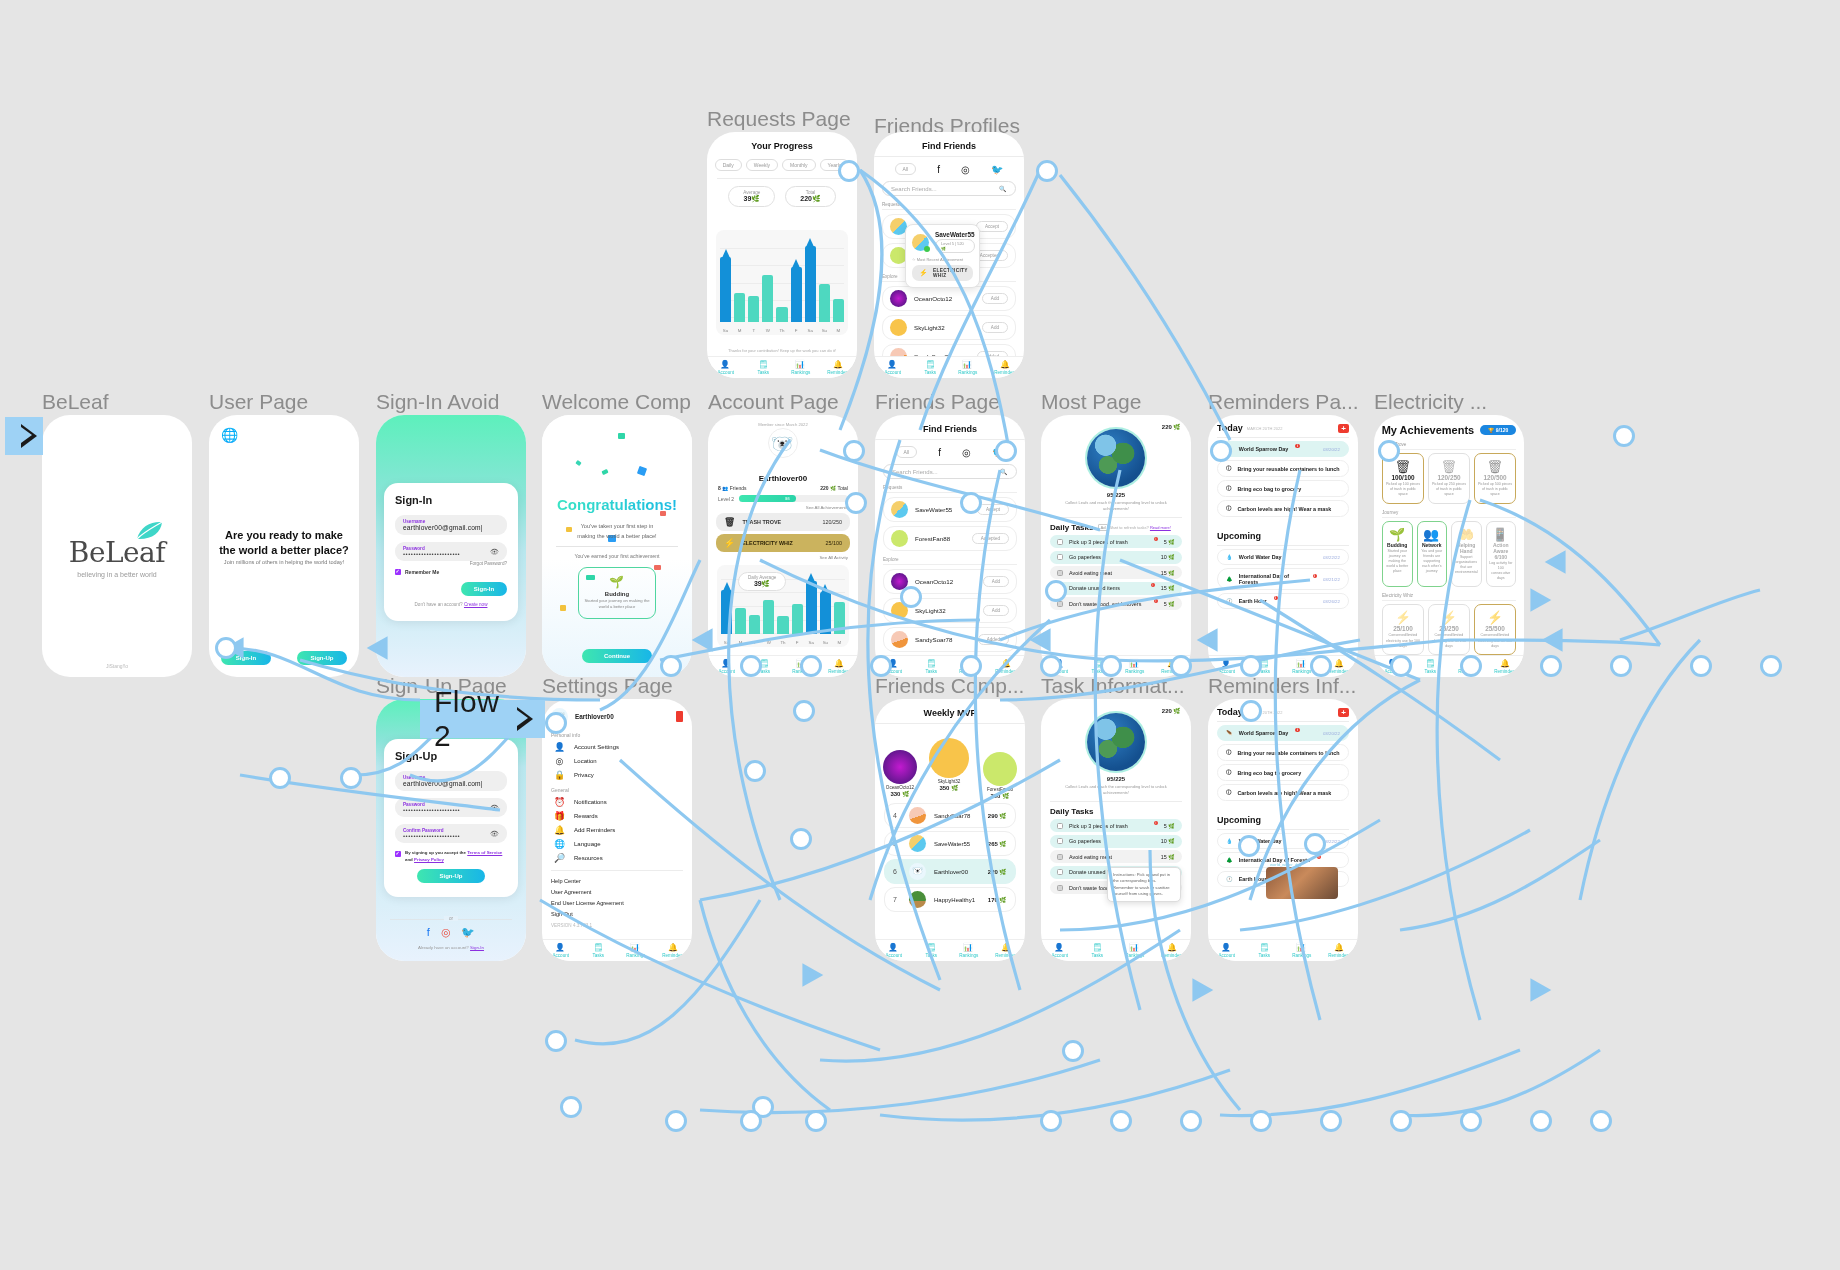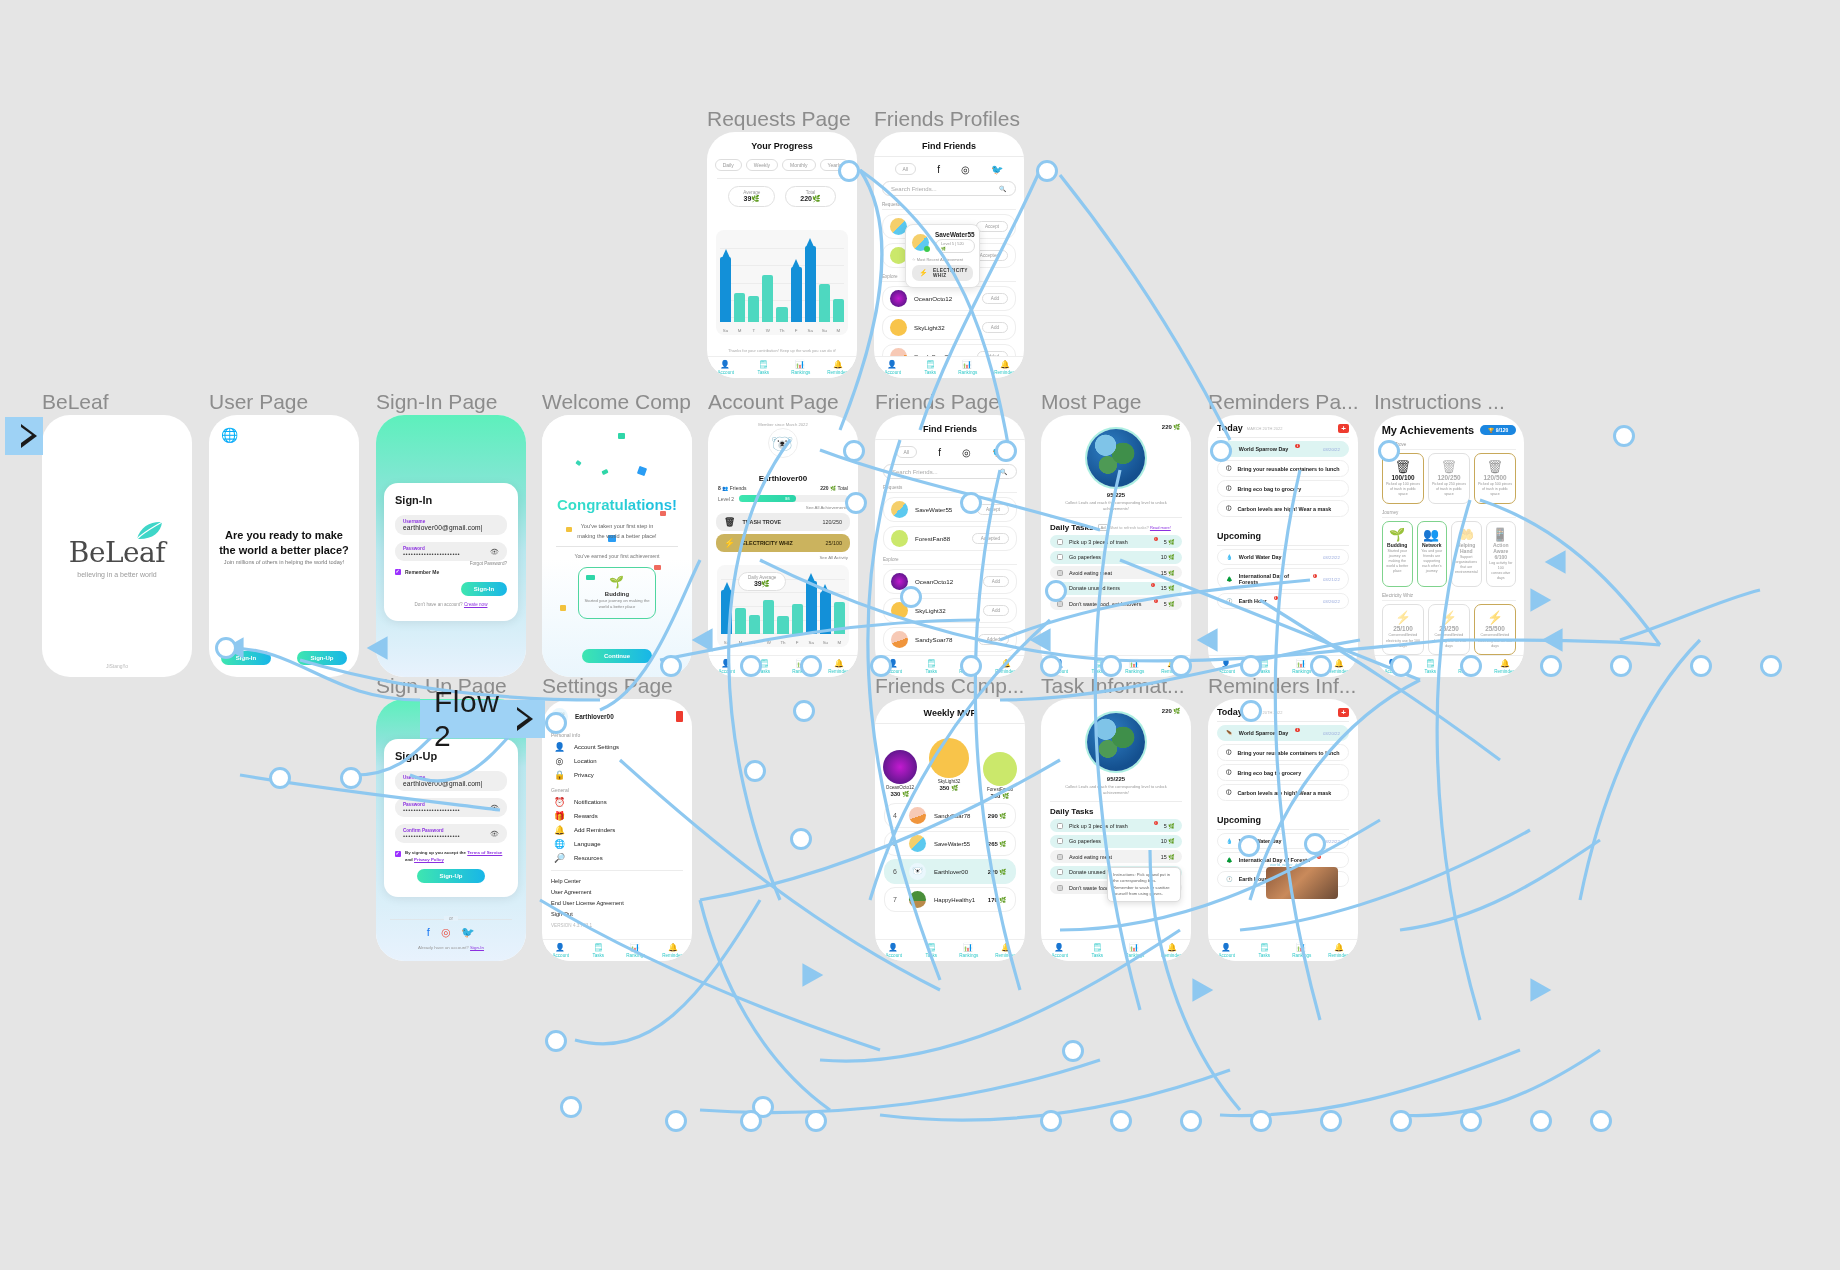--- a/index.html
+++ b/index.html
@@ -327,31 +327,31 @@
 
   <div class="flow-badge" style="left:5px;top:417px;width:38px;height:38px;justify-content:center">
     <span class="play-out"></span>
   </div>
   <div class="flow-badge" style="left:420px;top:700px;width:125px;height:38px">
     <span class="ftxt">Flow 2</span>
     <span class="play-out"></span>
   </div>
 
   <div class="frame-title" style="left:707px;top:107px">Requests Page</div>
-  <div class="frame-title" style="left:874px;top:107px">Friends Profiles</div>
+  <div class="frame-title" style="left:874px;top:114px">Friends Profiles</div>
 
   <div class="frame-title" style="left:42px;top:390px">BeLeaf</div>
   <div class="frame-title" style="left:209px;top:390px">User Page</div>
-  <div class="frame-title" style="left:376px;top:390px">Sign-In Page</div>
+  <div class="frame-title" style="left:376px;top:390px">Sign-In Avoid</div>
   <div class="frame-title" style="left:542px;top:390px">Welcome Comp</div>
   <div class="frame-title" style="left:708px;top:390px">Account Page</div>
   <div class="frame-title" style="left:875px;top:390px">Friends Page</div>
   <div class="frame-title" style="left:1041px;top:390px">Most Page</div>
   <div class="frame-title" style="left:1208px;top:390px">Reminders Pa...</div>
-  <div class="frame-title" style="left:1374px;top:390px">Instructions ...</div>
+  <div class="frame-title" style="left:1374px;top:390px">Electricity ...</div>
 
   <div class="frame-title" style="left:376px;top:674px">Sign-Up Page</div>
   <div class="frame-title" style="left:542px;top:674px">Settings Page</div>
   <div class="frame-title" style="left:875px;top:674px">Friends Comp...</div>
   <div class="frame-title" style="left:1041px;top:674px">Task Informat...</div>
   <div class="frame-title" style="left:1208px;top:674px">Reminders Inf...</div>
 
   <div class="frame" style="left:707px;top:132px;width:150px;height:246px">
     <div class="ph">
       <div class="ph-title">Your Progress</div>

